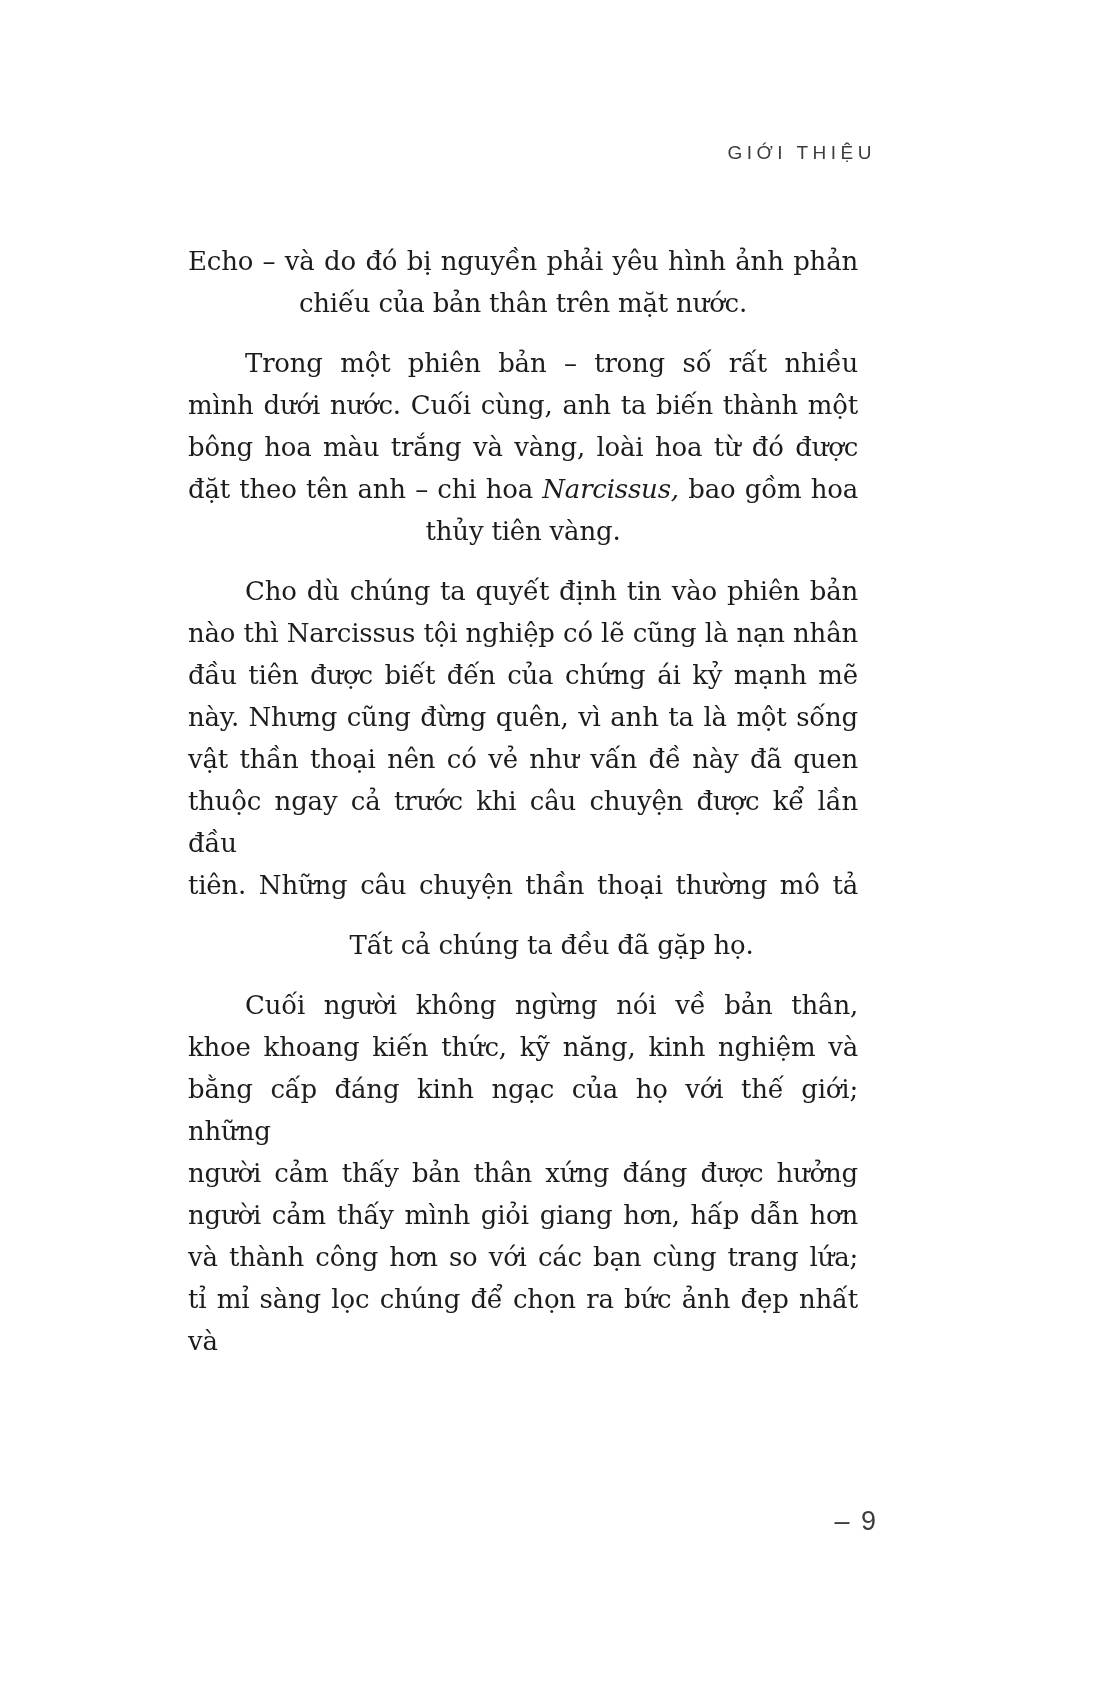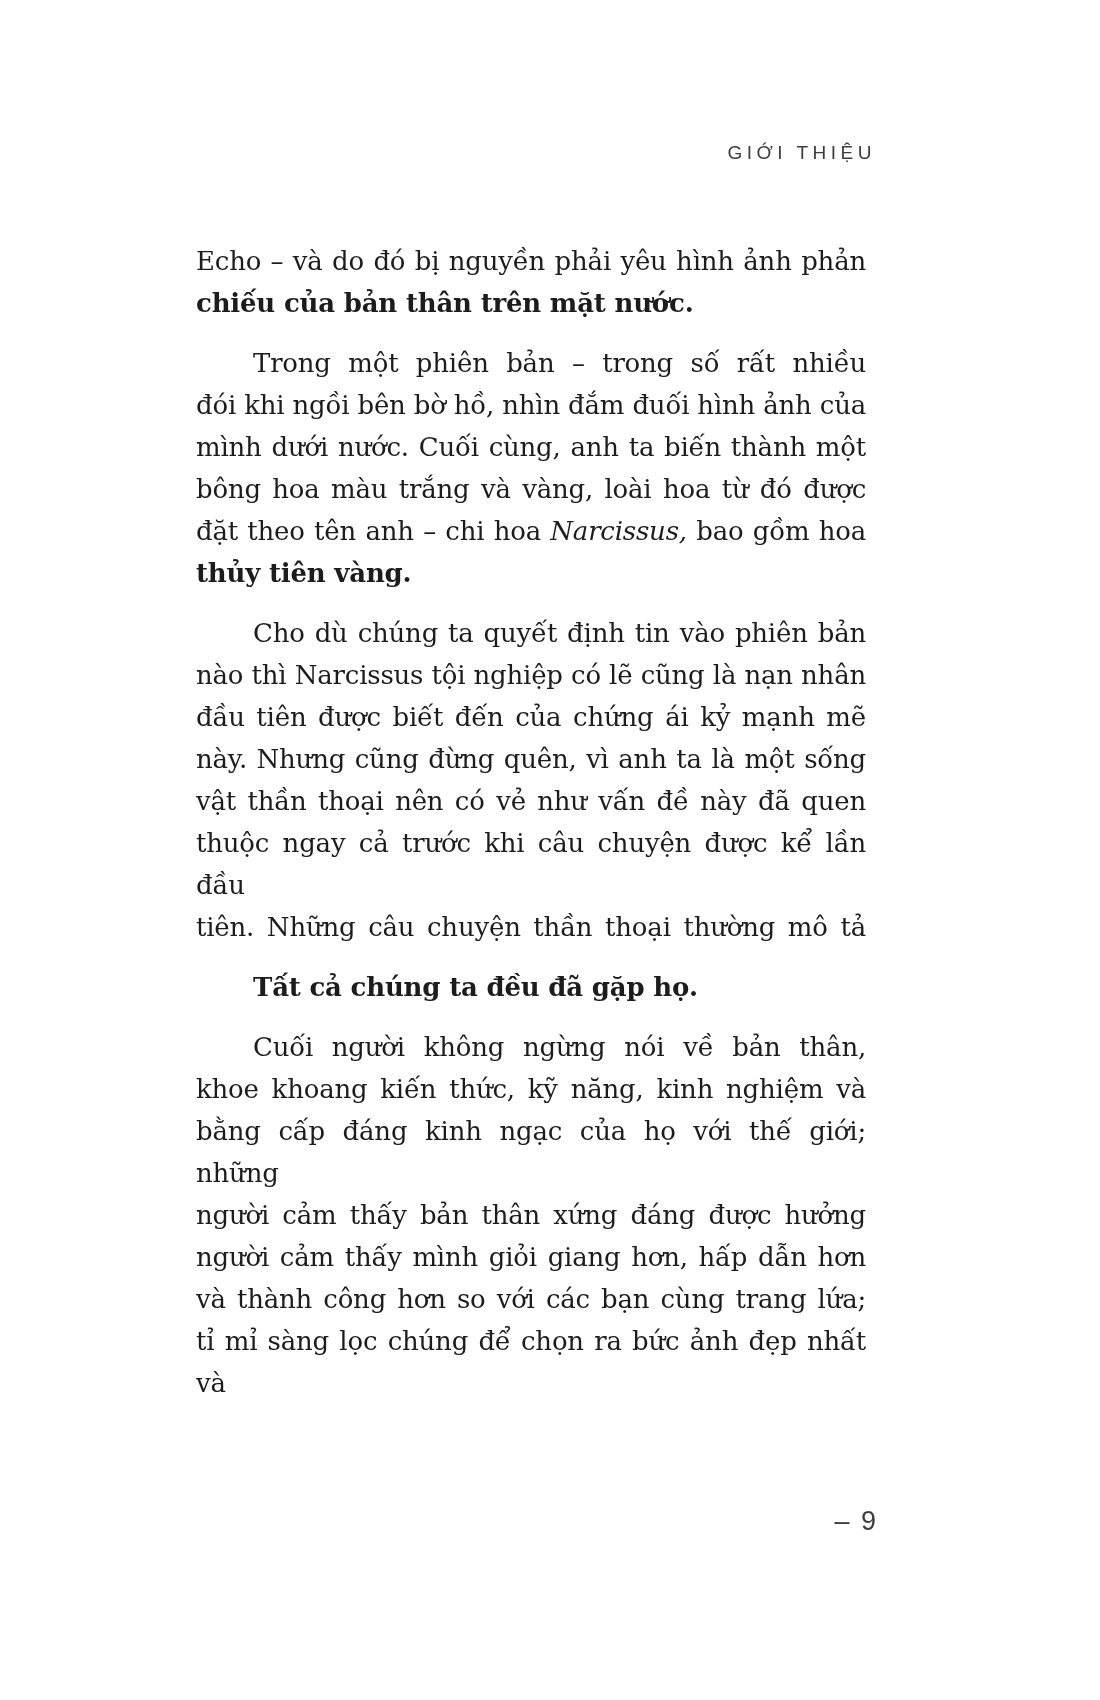--- a/index.html
+++ b/index.html
@@ -22,43 +22,42 @@
     right: 224px;
     font-family: "Liberation Sans", sans-serif;
     font-size: 19px;
     font-weight: 400;
     letter-spacing: 4.5px;
     color: #3c3c3c;
     white-space: nowrap;
   }
   .body-text {
     position: absolute;
-    left: 196px;
+    left: 188px;
     top: 240px;
     width: 670px;
     color: #1c1c1c;
     font-size: 26px;
     letter-spacing: -0.2px;
   }
   .paragraph {
     margin: 0;
   }
   .paragraph + .paragraph {
     margin-top: 18px;
   }
   .line {
     line-height: 42px;
     text-align: justify;
     text-align-last: justify;
     white-space: normal;
   }
   .line.no-just {
-    text-align: left;
+    text-align: center;
     text-align-last: auto;
-    font-weight: bold;
   }
   .line.indent {
     padding-left: 57px;
   }
   .line i {
     font-style: italic;
   }
   .page-number {
     position: absolute;
     top: 1506px;
@@ -77,21 +76,20 @@
 <div class="page">
   <div class="running-header">GIỚI THIỆU</div>
 
   <div class="body-text" id="body-text">
       <div class="paragraph">
         <div class="line">Echo – và do đó bị nguyền phải yêu hình ảnh phản</div>
         <div class="line no-just">chiếu của bản thân trên mặt nước.</div>
       </div>
       <div class="paragraph">
         <div class="line indent">Trong một phiên bản – trong số rất nhiều</div>
-        <div class="line">đói khi ngồi bên bờ hồ, nhìn đắm đuối hình ảnh của</div>
         <div class="line">mình dưới nước. Cuối cùng, anh ta biến thành một</div>
         <div class="line">bông hoa màu trắng và vàng, loài hoa từ đó được</div>
         <div class="line">đặt theo tên anh – chi hoa <i>Narcissus,</i> bao gồm hoa</div>
         <div class="line no-just">thủy tiên vàng.</div>
       </div>
       <div class="paragraph">
         <div class="line indent">Cho dù chúng ta quyết định tin vào phiên bản</div>
         <div class="line">nào thì Narcissus tội nghiệp có lẽ cũng là nạn nhân</div>
         <div class="line">đầu tiên được biết đến của chứng ái kỷ mạnh mẽ</div>
         <div class="line">này. Nhưng cũng đừng quên, vì anh ta là một sống</div>

